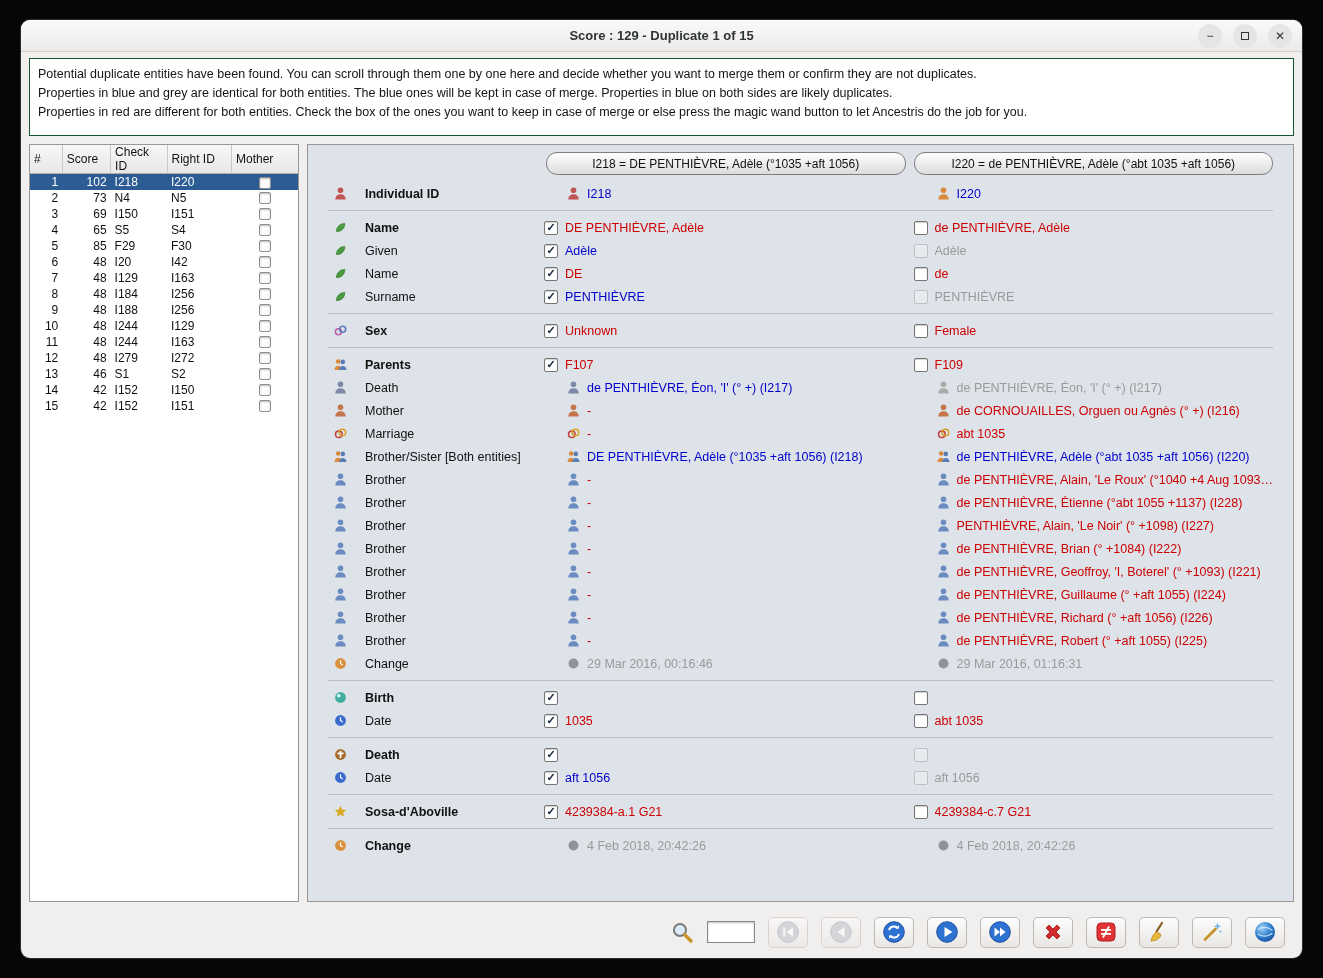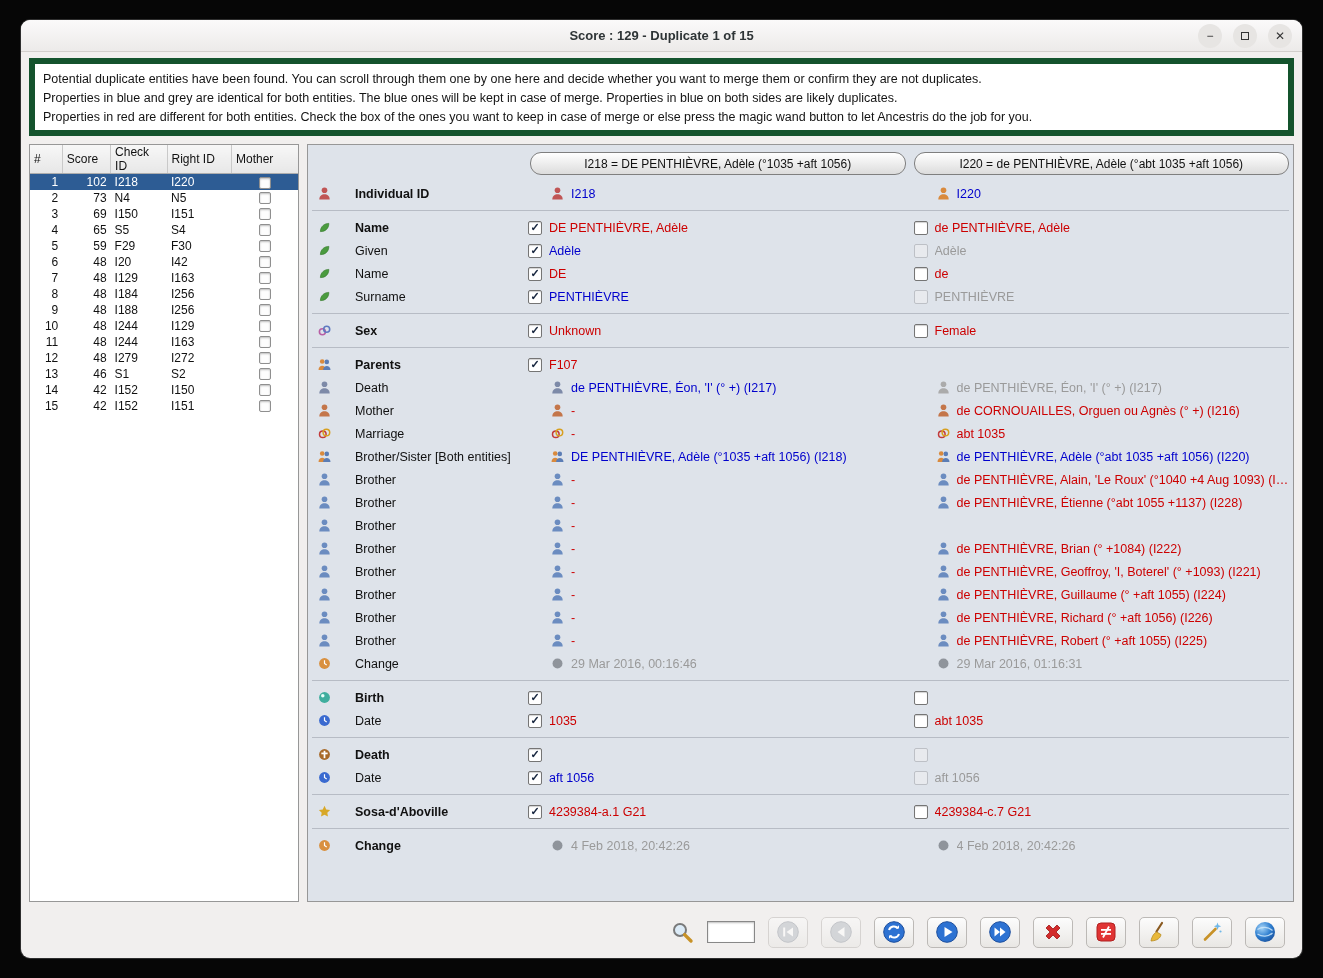--- a/index.html
+++ b/index.html
@@ -14,21 +14,21 @@
               border-bottom:1px solid #d2cfcc; border-radius:9px 9px 0 0;
               display:flex; align-items:center; justify-content:center; position:relative; }
   .title { font-weight:bold; font-size:13px; color:#2e3436; }
   .win-controls { position:absolute; right:10px; top:4px; display:flex; gap:11px; }
   .win-btn { width:24px; height:24px; border-radius:50%; background:#e7e5e3; color:#333;
              display:flex; align-items:center; justify-content:center; font-size:12px; cursor:pointer; }
   .win-btn .sq { width:8px; height:8px; border:1.4px solid #333; display:block; }
 
   
   .instructions { position:absolute; left:8px; top:38px; right:8px; height:78px;
-                  background:#fff; border:6px solid #14532d; padding:6px 8px;
+                  background:#fff; border:1px solid #14532d; padding:6px 8px;
                   font-size:12.5px; color:#141414; line-height:19px; }
 
   
   .content { position:absolute; left:8px; top:124px; right:8px; bottom:56px; display:flex; gap:8px; }
 
   
   .dup-table-wrap { width:270px; background:#fff; border:1px solid #979797; overflow:hidden; }
   table { border-collapse:collapse; width:100%; font-size:12px; table-layout:fixed; }
   thead th { background:linear-gradient(#f7f7f7,#e7e7e7); border-bottom:1px solid #adadad;
              border-right:1px solid #c9c9c9; font-weight:normal; height:21px; padding:0 4px;
@@ -36,27 +36,27 @@
   thead th:last-child { border-right:none; }
   tbody td { height:16px; padding:0 4px; white-space:nowrap; color:#111; overflow:hidden; }
   tbody tr.selected { background:#2d5c94; }
   tbody tr.selected td { color:#fff; }
   td.r { text-align:right; }
   td.c { text-align:center; }
   .mcb { display:inline-block; width:12px; height:12px; background:#fdfdfd; border:1px solid #8f8f8f;
          border-radius:2px; box-shadow:inset 0 1px 2px rgba(0,0,0,.25); vertical-align:middle; }
 
   
-  .cmp-panel { flex:1; background:#dee3ea; border:1px solid #979797; padding:5px 2px; overflow:hidden; }
+  .cmp-panel { flex:1; background:#dee3ea; border:1px solid #979797; padding:5px 18px; overflow:hidden; }
   .cmp-header { display:grid; grid-template-columns:210px 1fr 1fr; gap:8px; padding:2px 2px 7px 2px; }
   .entity-btn { height:23px; border:1px solid #7f7f7f; border-radius:11px;
                 background:linear-gradient(#ffffff,#dcdcdc); font-size:12px; font-family:inherit;
                 color:#111; cursor:pointer; white-space:nowrap; overflow:hidden; padding:0 8px; }
   .cmp-row { display:grid; grid-template-columns:210px 1fr 1fr; gap:8px; height:23px; align-items:center; }
-  .lbl { display:flex; align-items:center; gap:24px; padding-left:8px; font-size:12.5px; color:#111;
+  .lbl { display:flex; align-items:center; gap:18px; padding-left:8px; font-size:12.5px; color:#111;
          white-space:nowrap; overflow:hidden; }
   .lbl.bold { font-weight:bold; }
   .val { display:flex; align-items:center; gap:7px; font-size:12.5px; min-width:0; }
   .val.indent { padding-left:23px; }
   .vtext { white-space:nowrap; overflow:hidden; text-overflow:ellipsis; }
   .vtext.red { color:#cc0000; }
   .vtext.blue { color:#0000cc; }
   .vtext.grey { color:#9a9a9a; }
   .cmp-sep { height:1px; background:#b7bcc5; margin:5px 2px; }
   .ic-wrap { display:inline-flex; width:13px; height:13px; flex:none; align-items:center; justify-content:center; }
@@ -137,21 +137,21 @@
    </tr>
               <tr class="">
      <td class="r">4</td>
      <td class="r">65</td>
      <td>S5</td>
      <td>S4</td>
      <td class="c"><span class="mcb"></span></td>
    </tr>
               <tr class="">
      <td class="r">5</td>
-     <td class="r">59</td>
+     <td class="r">85</td>
      <td>F29</td>
      <td>F30</td>
      <td class="c"><span class="mcb"></span></td>
    </tr>
               <tr class="">
      <td class="r">6</td>
      <td class="r">48</td>
      <td>I20</td>
      <td>I42</td>
      <td class="c"><span class="mcb"></span></td>
@@ -362,20 +362,24 @@
                     <circle cx="8.8" cy="3.4" r="2.3" fill="#5b7db5"></circle>
                     <path d="M5.1 11.6c0-3 2-4.2 3.7-4.2s3.7 1.2 3.7 4.2z" fill="#5b7db5"></path>
                   </svg>
                 </span>
                 <span>Parents</span>
               </div>
      <div class="val">
                 <span class="cb checked">✓</span>
                 <span class="vtext red">F107</span>
               </div>
+              <div class="val">
+                <span class="cb"></span>
+                <span class="vtext red">F109</span>
+              </div>
    </div>
             <div class="cmp-row">
      <div class="lbl">
                 <span class="ic-wrap">
                   <svg class="ic" viewBox="0 0 12 12">
                     <circle cx="6" cy="3" r="2.6" fill="#7d8aa8"></circle>
                     <path d="M1.2 11.5c0-3.4 2.4-4.8 4.8-4.8s4.8 1.4 4.8 4.8z" fill="#7d8aa8"></path>
                   </svg>
                 </span>
                 <span>Death</span>
@@ -561,20 +565,29 @@
                 <span>Brother</span>
               </div>
      <div class="val indent">
                 <span class="ic-wrap">
                   <svg class="ic" viewBox="0 0 12 12">
                     <circle cx="6" cy="3" r="2.6" fill="#6b8cc0"></circle>
                     <path d="M1.2 11.5c0-3.4 2.4-4.8 4.8-4.8s4.8 1.4 4.8 4.8z" fill="#6b8cc0"></path>
                   </svg>
                 </span>
                 <span class="vtext red">-</span>
+              </div>
+              <div class="val indent">
+                <span class="ic-wrap">
+                  <svg class="ic" viewBox="0 0 12 12">
+                    <circle cx="6" cy="3" r="2.6" fill="#6b8cc0"></circle>
+                    <path d="M1.2 11.5c0-3.4 2.4-4.8 4.8-4.8s4.8 1.4 4.8 4.8z" fill="#6b8cc0"></path>
+                  </svg>
+                </span>
+                <span class="vtext red">PENTHIÈVRE, Alain, 'Le Noir' (° +1098) (I227)</span>
               </div>
    </div>
             <div class="cmp-row">
      <div class="lbl">
                 <span class="ic-wrap">
                   <svg class="ic" viewBox="0 0 12 12">
                     <circle cx="6" cy="3" r="2.6" fill="#6b8cc0"></circle>
                     <path d="M1.2 11.5c0-3.4 2.4-4.8 4.8-4.8s4.8 1.4 4.8 4.8z" fill="#6b8cc0"></path>
                   </svg>
                 </span>

